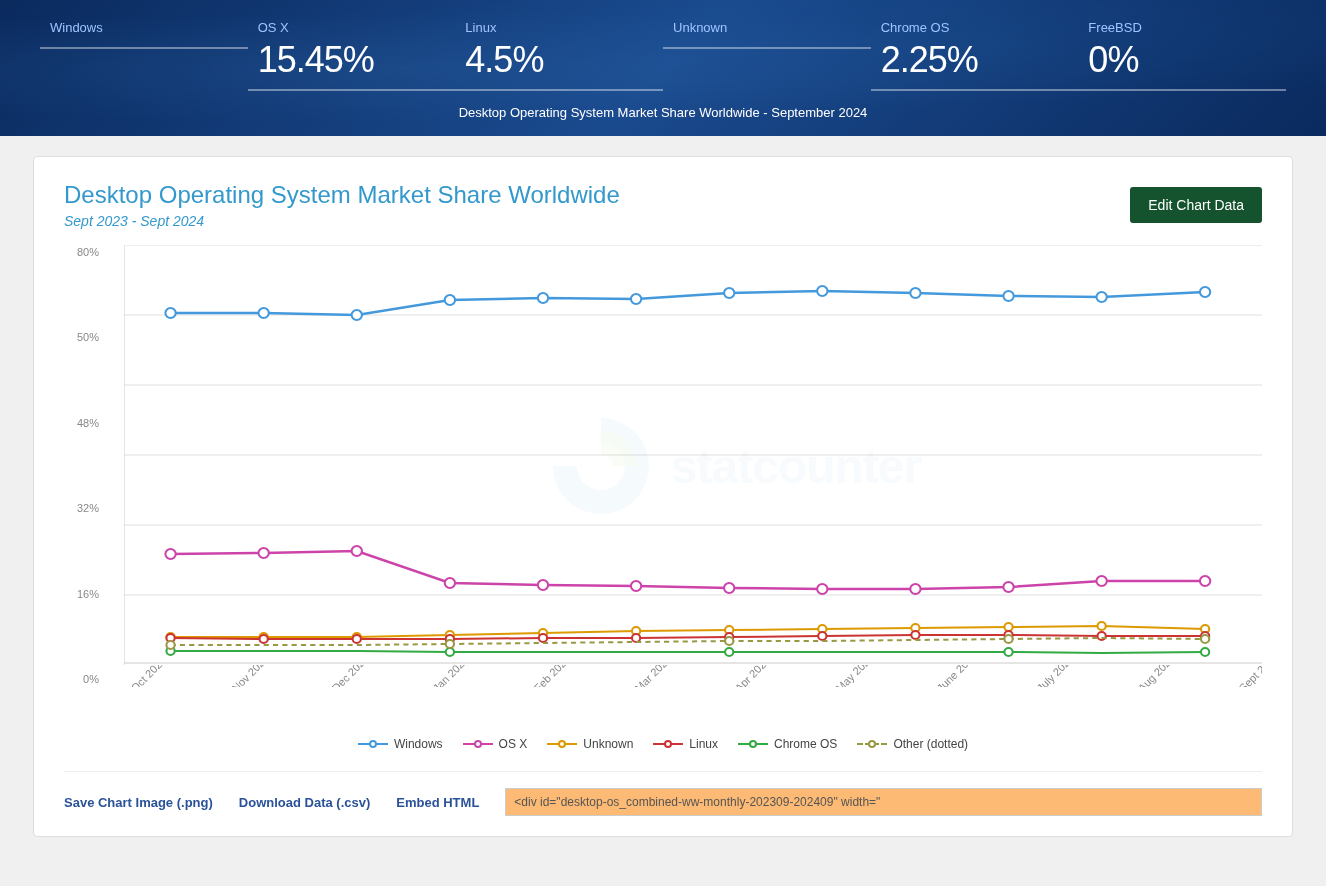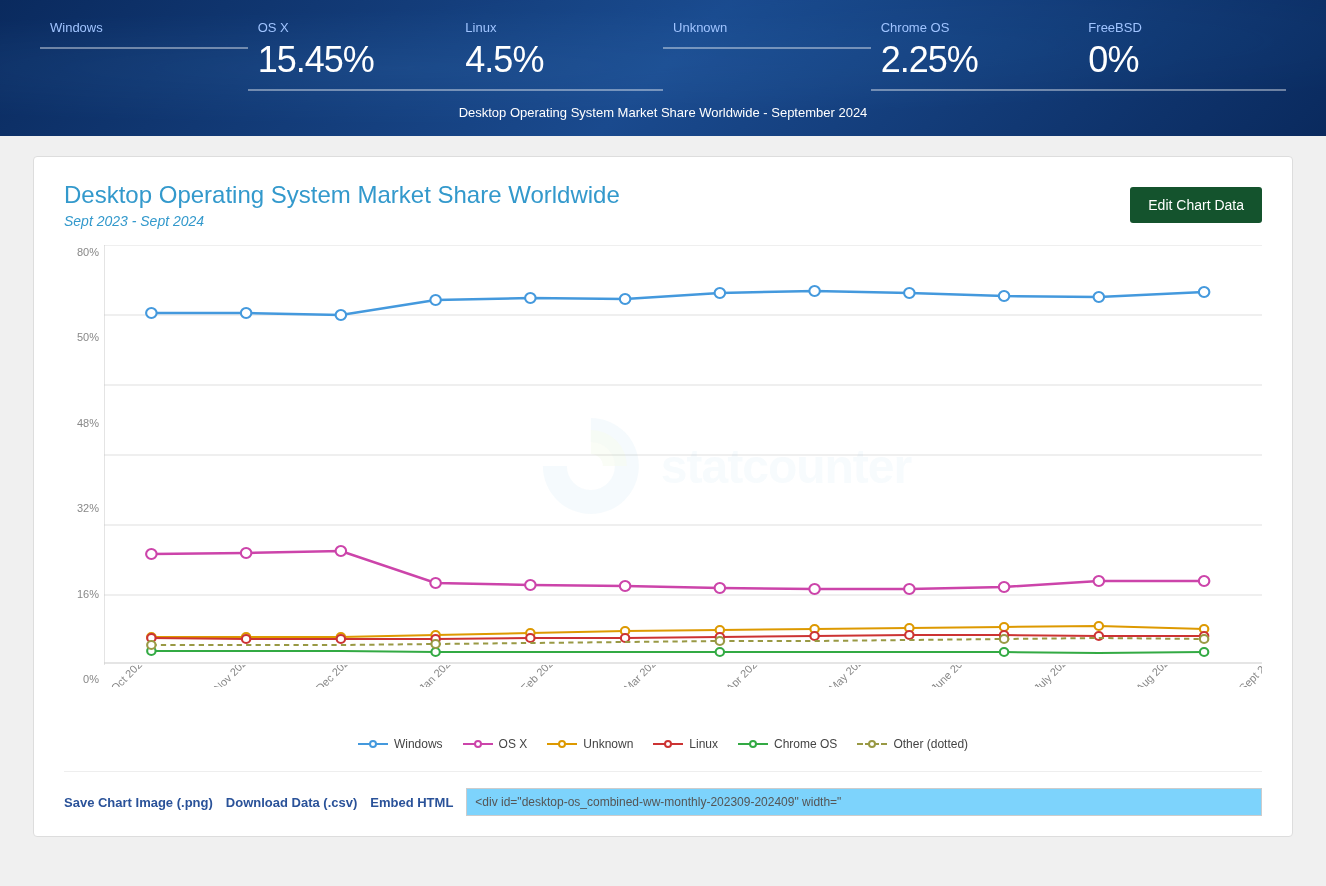--- a/index.html
+++ b/index.html
@@ -164,39 +164,39 @@
       background: white;
       position: absolute;
       left: 50%;
       transform: translateX(-50%);
     }
 
     
     .bottom-actions {
       display: flex;
       align-items: center;
-      gap: 13px;
+      gap: 26px;
       margin-top: 20px;
       padding-top: 16px;
       border-top: 1px solid #eee;
     }
     .action-link {
       color: #2a5299;
       font-size: 13px;
       font-weight: bold;
       cursor: pointer;
       text-decoration: none;
     }
     .embed-input {
       flex: 1;
       border: 1px solid #ccc;
       padding: 6px 8px;
       font-size: 12px;
       color: #555;
-      background: #7dd3fc;
+      background: #fdba74;
     }
   </style>
 </head>
 <body>
 
 <div class="header">
   <div class="header-bg"></div>
   <div class="stats-row">
 
     <div class="stat-item">
@@ -243,21 +243,21 @@
 
     <div style="display:flex; flex-direction:column-reverse; justify-content:space-between; width:40px; padding-bottom:2px; padding-top:2px;">
       <div class="y-label">0%</div>
       <div class="y-label">16%</div>
       <div class="y-label">32%</div>
       <div class="y-label">48%</div>
       <div class="y-label">50%</div>
       <div class="y-label">80%</div>
     </div>
 
-    <div style="flex:1; position:relative;">
+    <div style="flex:1; position:relative;margin-left:20px;">
 
       <div class="watermark">
 
         <svg class="watermark-logo" viewBox="0 0 100 100" xmlns="http://www.w3.org/2000/svg">
           <path d="M50 10 A40 40 0 1 1 10 50 L30 50 A20 20 0 1 0 50 30 Z" fill="#3399cc" opacity="0.6"></path>
           <path d="M50 20 A30 30 0 0 1 80 50 L60 50 A10 10 0 0 0 50 40 Z" fill="#99cc44" opacity="0.6"></path>
         </svg>
         <span style="color:#3399cc; font-size:48px; opacity:0.5; letter-spacing:-1px;">statcounter</span>
       </div>
 

